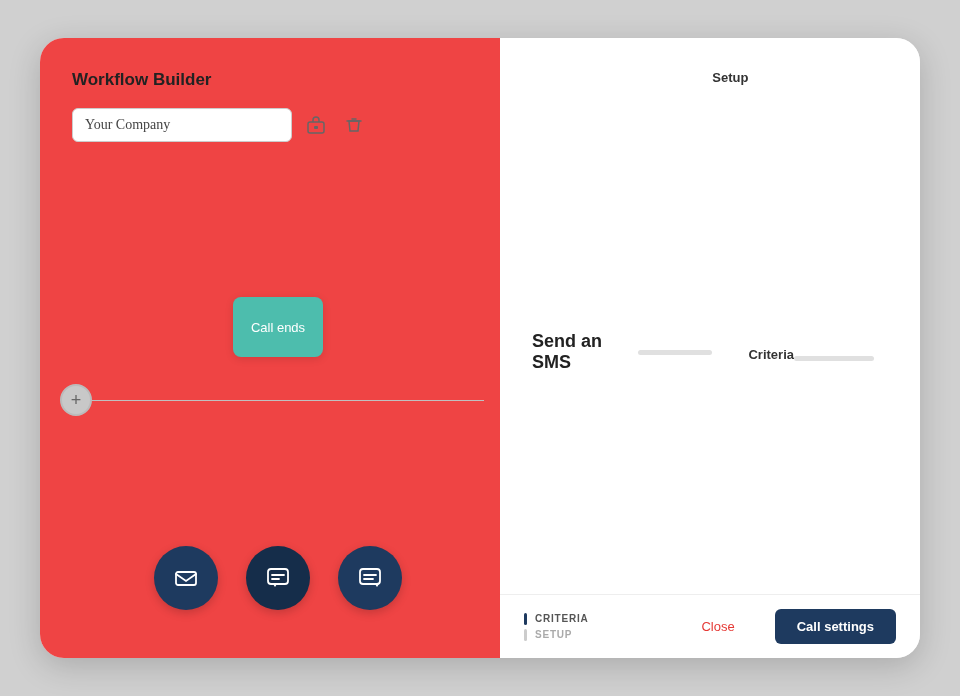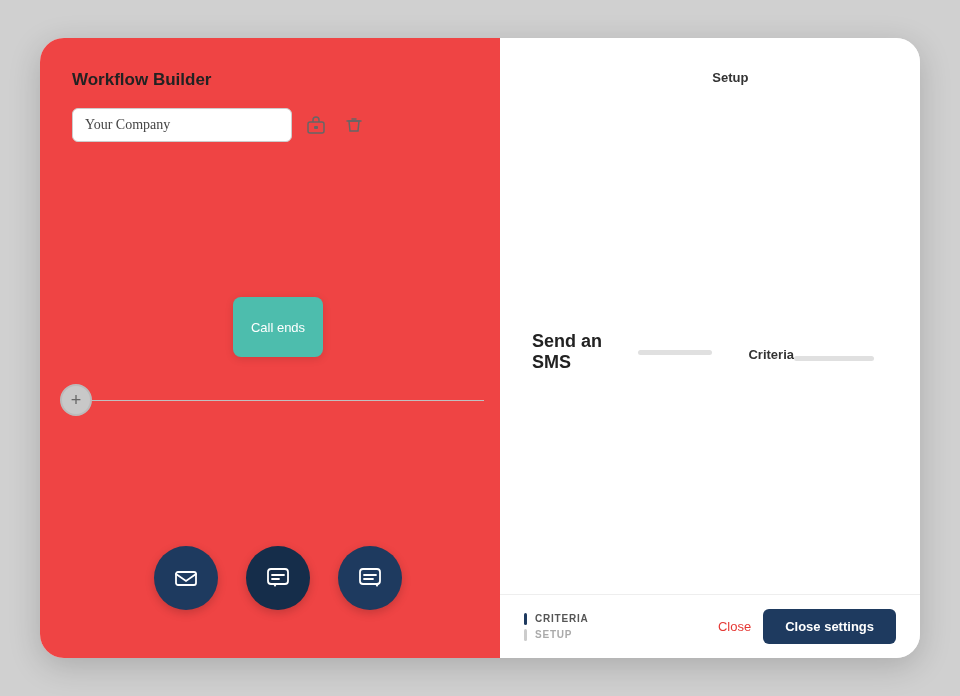--- a/index.html
+++ b/index.html
@@ -237,21 +237,21 @@
     .bottom-tab-label {
       font-size: 10px;
       font-weight: 600;
       color: #555;
       letter-spacing: 0.08em;
       text-transform: uppercase;
     }
     .bottom-actions {
       display: flex;
       align-items: center;
-      gap: 0;
+      gap: 28px;
     }
     .close-btn {
       background: none;
       border: none;
       color: #e53935;
       font-size: 13px;
       font-weight: 500;
       cursor: pointer;
       padding: 8px 12px;
     }
@@ -352,17 +352,17 @@
           <div class="bottom-tab-indicator"></div>
           <span class="bottom-tab-label">CRITERIA</span>
         </div>
         <div class="bottom-tab">
           <div class="bottom-tab-indicator" style="background:#ccc;"></div>
           <span class="bottom-tab-label" style="color:#aaa;">SETUP</span>
         </div>
       </div>
       <div class="bottom-actions">
         <button class="close-btn">Close</button>
-        <button class="apply-btn">Close settings</button>
+        <button class="apply-btn">Call settings</button>
       </div>
     </div>
   </div>
 </div>
 
 </body></html>

